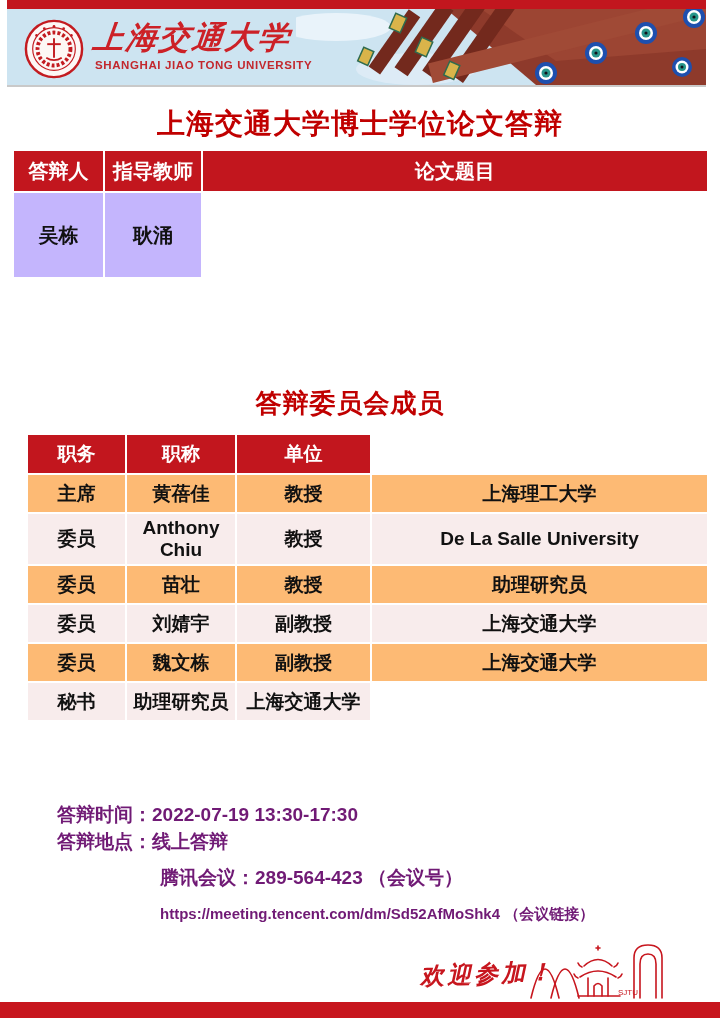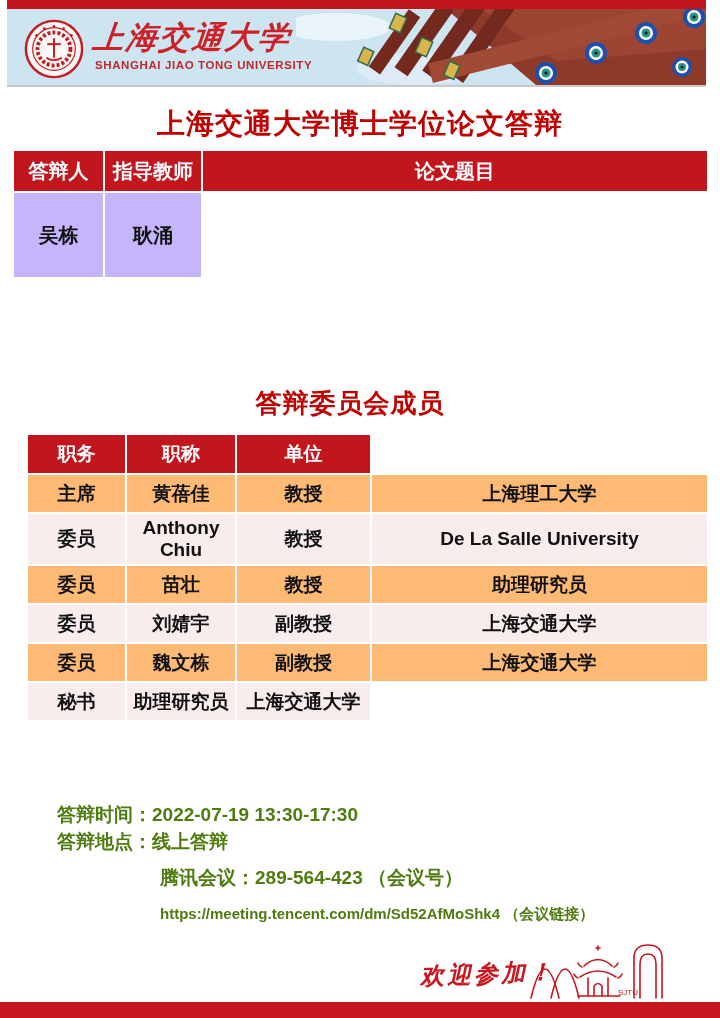--- a/index.html
+++ b/index.html
@@ -40,21 +40,21 @@
     font-size:26px;font-weight:bold;color:#c00000;letter-spacing:1px;
   }
   .t2{position:absolute;left:28px;top:435px;width:679px;}
   .t2 .row{display:grid;grid-template-columns:97px 108px 133px 1fr;column-gap:2px;margin-bottom:2px;}
   .t2 .row .cell{font-weight:bold;font-size:19px;color:#111;line-height:1.15;}
   .t2 .hrow .cell{background:#c2161e;color:#fff;height:38px;}
   .t2 .r-dark .cell{background:#fdba74;height:37px;}
   .t2 .r-light .cell{background:#f8ecec;height:37px;}
   .t2 .r-tall .cell{height:50px;}
   
-  .info{position:absolute;left:57px;top:801px;font-size:19px;font-weight:bold;color:#4d7c0f;}
+  .info{position:absolute;left:57px;top:801px;font-size:19px;font-weight:bold;color:#701a75;}
   .info .line{line-height:27px;white-space:nowrap;}
   .info .indent{padding-left:103px;margin-top:9px;}
   .info .url{font-size:15px;}
   
   .welcome{
     position:absolute;left:420px;top:958px;
     font-family:"DejaVu Serif",serif;font-style:italic;font-weight:bold;
     font-size:24px;color:#c7161e;transform:rotate(-2deg);letter-spacing:3px;
     white-space:nowrap;
   }

